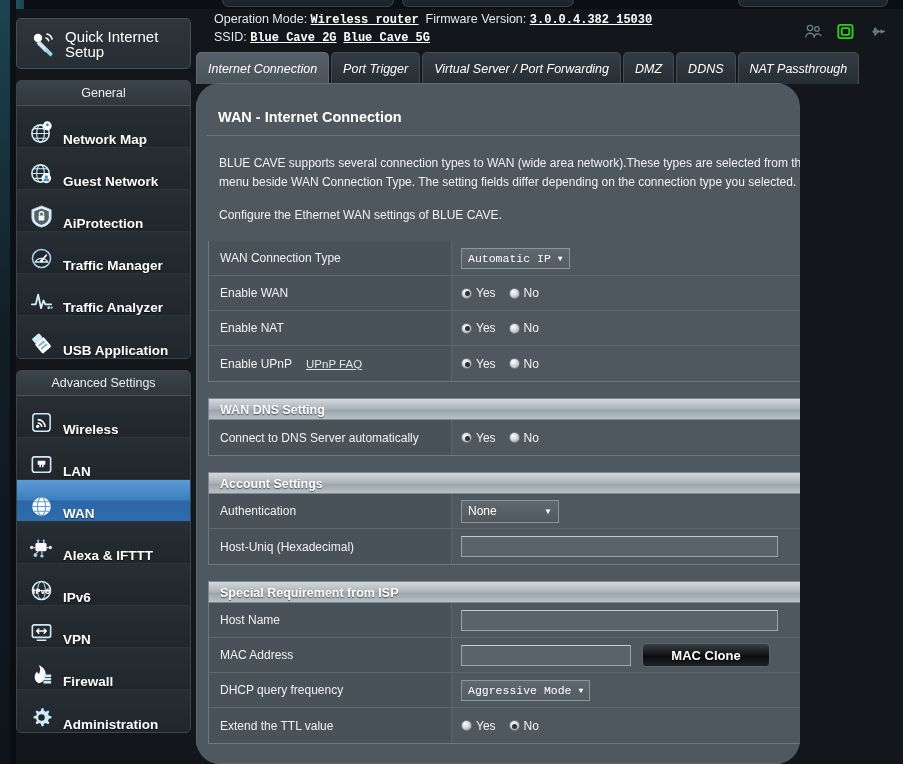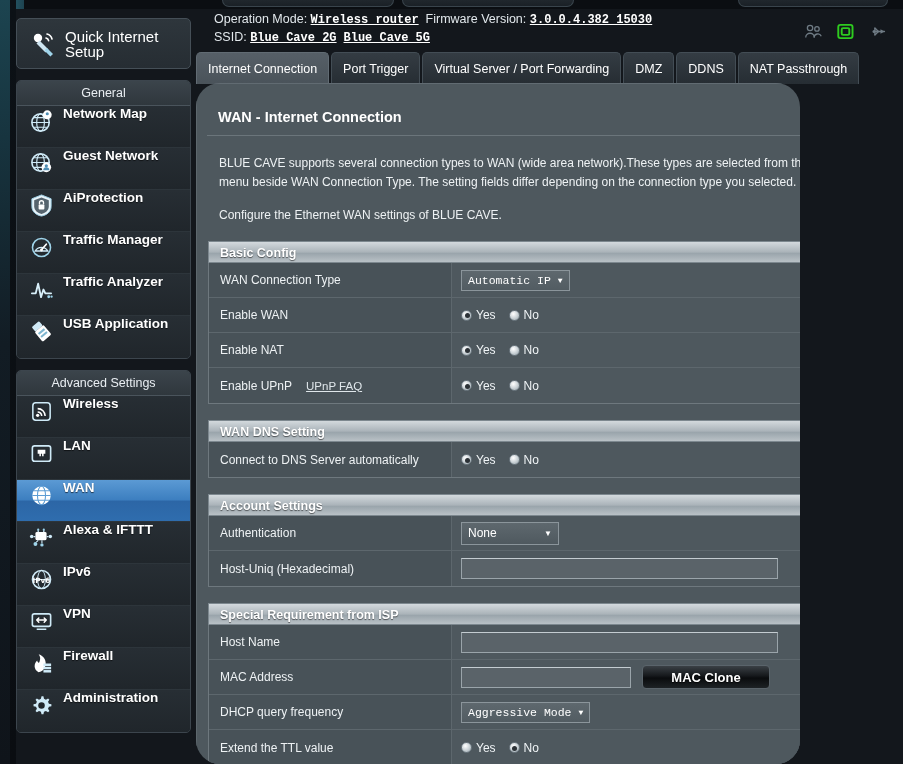--- a/index.html
+++ b/index.html
@@ -66,21 +66,21 @@
     border: 1px solid #3c454d; border-radius: 5px;
     overflow: hidden;
   }
   .menu-head {
     height: 25px; line-height: 25px; text-align: center;
     color: #e9eef2; font-size: 12.5px;
     background: linear-gradient(180deg,#3b444b 0%,#2f373d 100%);
     border-bottom: 1px solid #4a545c;
   }
   .menu-item {
-    height: 42px; display: flex; align-items: flex-start;
+    height: 42px; display: flex; align-items: flex-end;
     padding-left: 9px;
     border-bottom: 1px solid #2d353b;
     background: linear-gradient(180deg,#272e34 0%,#20262b 100%);
     cursor: pointer;
   }
   .menu-item:last-child { border-bottom: none; }
   .menu-item.active {
     background: linear-gradient(180deg,#5b9ad4 0%,#3d7fc0 48%,#2c66a6 52%,#2f6dae 100%);
   }
   .menu-item .mi-icon {
@@ -118,21 +118,21 @@
     display: flex; align-items: flex-end;
   }
   .tab {
     height: 32px; line-height: 32px;
     padding: 0 11px;
     margin-right: 2px;
     color: #ffffff; font-size: 12.5px;
     background: linear-gradient(180deg,#343c43 0%,#262d33 100%);
     border: 1px solid #434d55; border-bottom: none;
     border-radius: 5px 5px 0 0;
-    white-space: nowrap; cursor: pointer;
+    white-space: nowrap; cursor: pointer; font-style: italic;
   }
   .tab.active {
     background: linear-gradient(180deg,#565f67 0%,#4a535a 100%);
     color: #ffffff;
     border-color: #616b73;
   }
 
   
   .panel {
     position: absolute; left: 196px; top: 83px;
@@ -539,21 +539,20 @@
   <div class="panel" style="position:absolute;left:0;top:0;">
 
     <div class="panel-title">WAN - Internet Connection</div>
 
     <div class="panel-desc">
       <p>BLUE CAVE supports several connection types to WAN (wide area network).These types are selected from the dropdown menu beside WAN Connection Type. The setting fields differ depending on the connection type you selected.</p>
       <p>Configure the Ethernet WAN settings of BLUE CAVE.</p>
     </div>
 
     <div class="sec">
-      <div class="sec-head">Basic Config</div>
       <div class="sec-body">
 
         <div class="row">
           <div class="row-label">
             <span>WAN Connection Type</span>
           </div>
           <div class="row-val">
             <span class="sel-mono">
               <span>Automatic IP</span>
               <span class="arw">▼</span>

